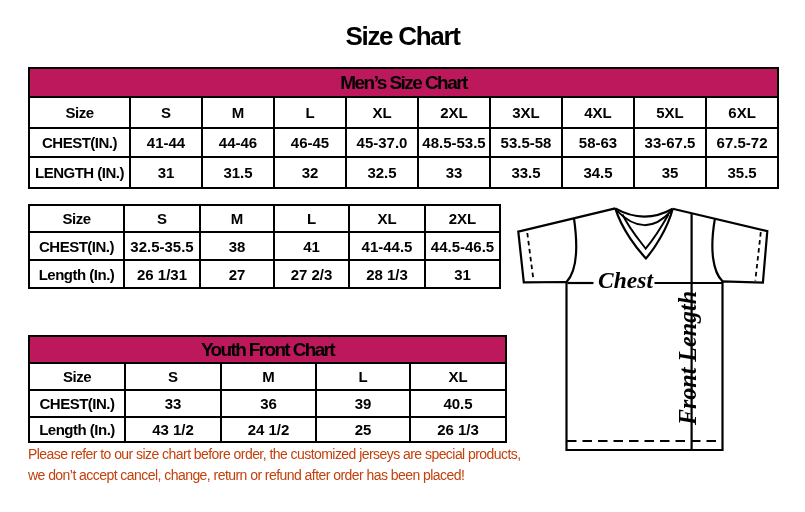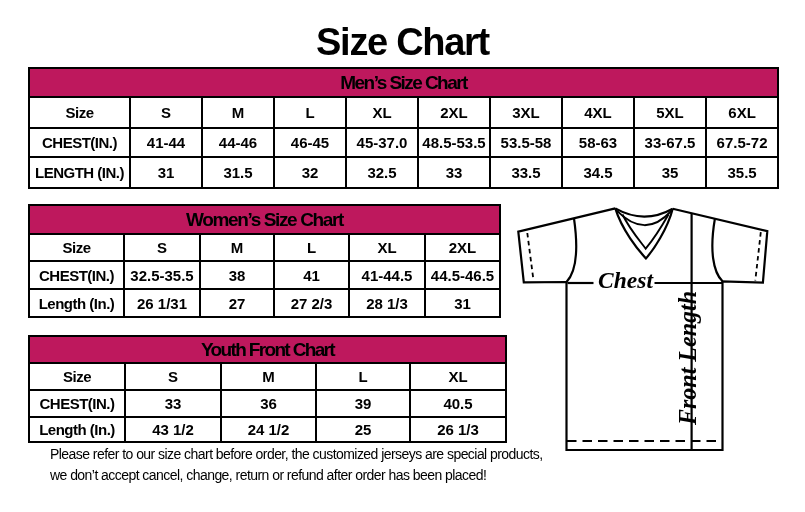--- a/index.html
+++ b/index.html
@@ -5,21 +5,21 @@
   html,body{margin:0;padding:0;background:#ffffff;}
   body{width:805px;height:512px;position:relative;font-family:"Liberation Sans",sans-serif;overflow:hidden;}
   table{border-collapse:collapse;table-layout:fixed;position:absolute;}
   td{border:2px solid #000;padding:0;text-align:center;vertical-align:middle;font-weight:bold;color:#000;overflow:hidden;white-space:nowrap;font-size:15px;}
   .hdr{background:#be185d;font-size:19px;letter-spacing:-1.55px;}
   .lb{letter-spacing:-0.5px;}
 </style>
 </head>
 <body>
 
-<div style="position:absolute;left:0;top:21px;width:805px;text-align:center;font-size:38px;font-weight:bold;letter-spacing:-1.3px;">Size Chart</div>
+<div style="position:absolute;left:0;top:21px;width:805px;text-align:center;font-size:26px;font-weight:bold;letter-spacing:-1.3px;">Size Chart</div>
 
 <table style="left:28px;top:67px;width:750px;">
 <colgroup>
       <col style="width:101px">
       <col style="width:72px">
       <col style="width:72px">
       <col style="width:72px">
       <col style="width:72px">
       <col style="width:72px">
       <col style="width:72px">
@@ -73,23 +73,20 @@
 <table style="left:28px;top:204px;width:473px;">
 <colgroup>
       <col style="width:95px">
       <col style="width:76px">
       <col style="width:74px">
       <col style="width:75px">
       <col style="width:76px">
       <col style="width:75px">
     </colgroup>
 <tbody>
-      <tr>
-        <td class="hdr" colspan="6" style="height:27px;letter-spacing:-1.37px;">Women’s Size Chart</td>
-      </tr>
 <tr>
         <td class="lb" style="height:25px;">Size</td>
         <td>S</td>
         <td>M</td>
         <td>L</td>
         <td>XL</td>
         <td>2XL</td>
       </tr>
 <tr>
         <td class="lb" style="height:26px;">CHEST(IN.)</td>
@@ -139,21 +136,21 @@
 <tr>
         <td class="lb" style="height:23px;">Length (In.)</td>
         <td>43 1/2</td>
         <td>24 1/2</td>
         <td>25</td>
         <td>26 1/3</td>
       </tr>
 </tbody>
   </table>
 
-<div style="position:absolute;left:50px;top:444px;width:600px;font-size:14px;letter-spacing:-0.55px;line-height:21.3px;color:#000000;">Please refer to our size chart before order, the customized jerseys are special products,<br>we don’t accept cancel, change, return or refund after order has been placed!</div>
+<div style="position:absolute;left:28px;top:444px;width:600px;font-size:14px;letter-spacing:-0.55px;line-height:21.3px;color:#c2410c;">Please refer to our size chart before order, the customized jerseys are special products,<br>we don’t accept cancel, change, return or refund after order has been placed!</div>
 
 <svg style="position:absolute;left:0;top:0;" width="805" height="512" viewBox="0 0 805 512" fill="none" stroke="#000">
 
   <path d="M615.3 208.4 L518.3 231.6 L523.8 282.4 L566.5 282 L566.5 450 L722.5 450 L722.5 281.3 L762.9 282.6 L767.3 231.1 L672.7 208.7" stroke-width="2.2" stroke-linejoin="miter"></path>
 
   <path d="M566.5 282 C576 272 578.5 250 574 218.5" stroke-width="2.2"></path>
 
   <path d="M722.5 281.3 C713 272 709.5 250 714.9 218.7" stroke-width="2.2"></path>
 
   <path d="M615.3 208.4 Q644 224.6 672.7 208.7" stroke-width="2.2"></path>

